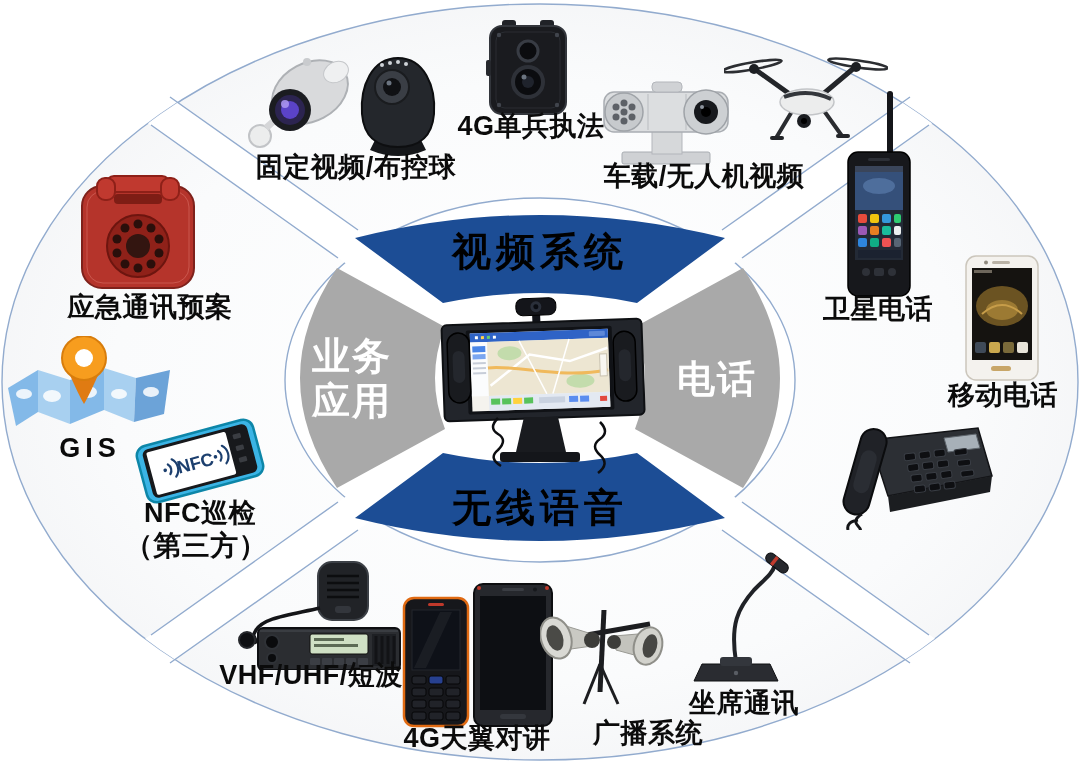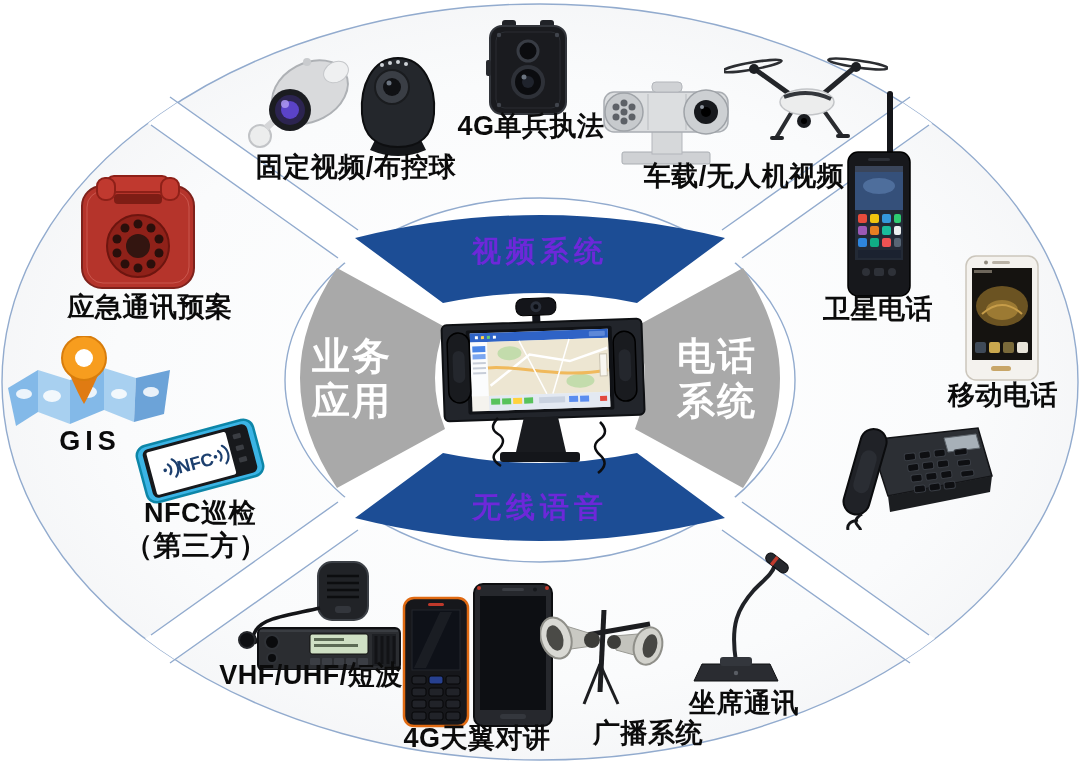--- a/index.html
+++ b/index.html
@@ -3,23 +3,23 @@
 <meta charset="utf-8">
 <style>
   html,body{margin:0;padding:0;background:#fff;}
   .stage{position:relative;width:1080px;height:765px;background:#ffffff;overflow:hidden;
          font-family:"Liberation Sans",sans-serif;}
   .bg{position:absolute;left:0;top:0;}
   .dev{position:absolute;}
   .lbl{position:absolute;transform:translate(-50%,-50%);font-weight:700;font-size:27px;
        color:#0b0b0b;white-space:nowrap;letter-spacing:0.5px;}
   .lbl.sm{font-size:28px;}
-  .lbl.gis{letter-spacing:5px;}
-  .cw{position:absolute;transform:translate(-50%,-50%);color:#6d28d9;font-weight:700;
-      font-family:Liberation Mono, monospace;font-size:29px;letter-spacing:5px;white-space:nowrap;}
+  .lbl.gis{letter-spacing:5px;margin-top:7px;}
+  .cw{position:absolute;transform:translate(-50%,-50%);color:#000000;font-weight:700;
+      font-family:Liberation Mono, monospace;font-size:39px;letter-spacing:5px;white-space:nowrap;}
   .cw2{position:absolute;transform:translate(-50%,-50%);color:#ffffff;font-weight:700;
       font-family:"DejaVu Serif","Liberation Serif",serif;font-size:38px;letter-spacing:2px;
       text-align:right;line-height:1.18;white-space:nowrap;}
 </style>
 </head>
 <body>
 
 <div class="stage">
 
   <svg class="bg" width="1080" height="765" viewBox="0 0 1080 765">
@@ -410,26 +410,25 @@
   </svg>
 
   <div class="cw" style="left:540px;top:252px">视频系统</div>
   <div class="cw" style="left:540px;top:508px">无线语音</div>
   <div class="cw2" style="left:352px;top:379px">
     <div>业务</div>
     <div>应用</div>
   </div>
   <div class="cw2" style="left:717px;top:379px">
     <div>电话</div>
-    <div>系统</div>
   </div>
 
   <div class="lbl" style="left:356px;top:167px">固定视频/布控球</div>
   <div class="lbl" style="left:531px;top:126px">4G单兵执法</div>
-  <div class="lbl" style="left:744px;top:176px">车载/无人机视频</div>
+  <div class="lbl" style="left:704px;top:176px">车载/无人机视频</div>
   <div class="lbl" style="left:150px;top:307px">应急通讯预案</div>
   <div class="lbl gis" style="left:90px;top:441px">GIS</div>
   <div class="lbl" style="left:200px;top:513px">NFC巡检</div>
   <div class="lbl sm" style="left:196px;top:546px">（第三方）</div>
   <div class="lbl" style="left:878px;top:309px">卫星电话</div>
   <div class="lbl" style="left:1003px;top:395px">移动电话</div>
   <div class="lbl" style="left:311px;top:675px">VHF/UHF/短波</div>
   <div class="lbl" style="left:477px;top:738px">4G天翼对讲</div>
   <div class="lbl" style="left:648px;top:733px">广播系统</div>
   <div class="lbl" style="left:744px;top:703px">坐席通讯</div>

